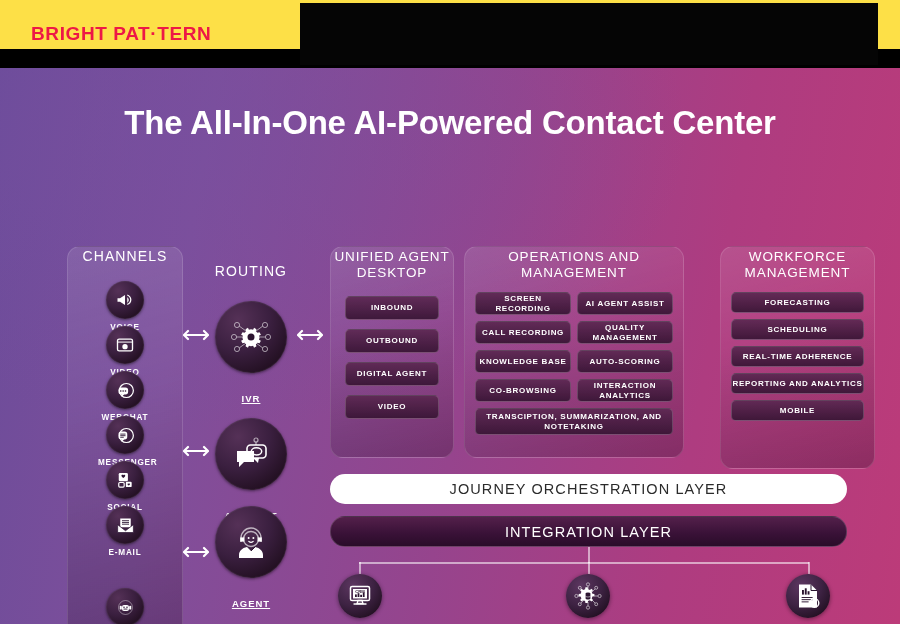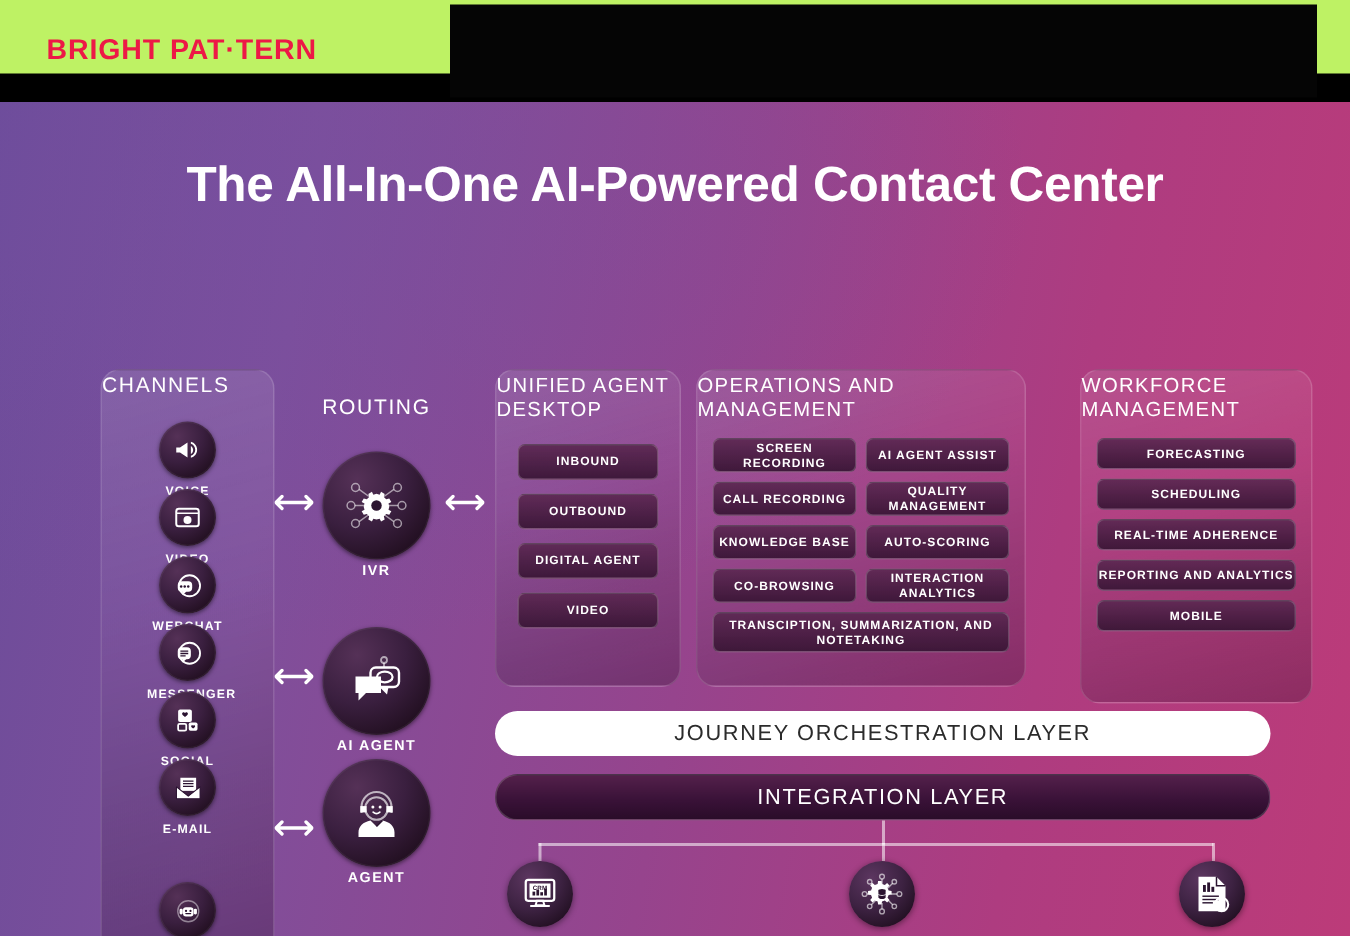--- a/index.html
+++ b/index.html
@@ -7,21 +7,21 @@
   body {
     font-family:"Liberation Sans", sans-serif;
     background:#000;
     overflow:hidden;
   }
   #page { position:relative; width:900px; height:624px; overflow:hidden; }
 
   
   .topbar {
     position:absolute; left:0; top:0; width:900px; height:49px;
-    background:#bef264;
+    background:#fde047;
   }
   .topbar-panel {
     position:absolute; left:300px; top:3px; width:578px; height:62px;
     background:#050505;
   }
   .logo {
     position:absolute; left:31px; top:23px;
     color:#ED1846; font-size:19px; font-weight:bold;
     letter-spacing:0.6px; font-family:"Liberation Sans", sans-serif;
     white-space:nowrap;
@@ -43,21 +43,21 @@
   }
 
   
   .panel {
     position:absolute; border-radius:13px;
     background:
       linear-gradient(165deg, rgba(255,255,255,0.115) 0%, rgba(255,255,255,0.035) 38%, rgba(40,12,40,0.30) 100%);
     border:1px solid rgba(255,255,255,0.13);
   }
   .panel-title {
-    color:#fff; font-size:13.5px; letter-spacing:0.9px;
+    color:#fff; text-align:center; font-size:13.5px; letter-spacing:0.9px;
     line-height:15.5px; padding-top:2px; font-weight:normal;
   }
 
   
   .col-channels { left:67px; top:178px; width:116px; height:396px; }
   .col-channels .panel-title{ font-size:14px; letter-spacing:1.1px;}
 
   .routing-title {
     position:absolute; left:190px; top:195px; width:122px; text-align:center;
     color:#fff; font-size:14px; letter-spacing:1.1px;
@@ -71,21 +71,21 @@
     box-shadow:0 1px 3px rgba(0,0,0,0.5), inset 0 0 0 1px rgba(255,255,255,0.05);
     display:flex; align-items:center; justify-content:center;
   }
   .node .lbl {
     color:#fff; font-size:8.2px; font-weight:bold; letter-spacing:0.8px;
     margin-top:4px; white-space:nowrap;
   }
   .node-lg .circle {
     width:72px; height:72px;
   }
-  .node-lg .lbl { font-size:9.5px; margin-top:2px; letter-spacing:1px; }
+  .node-lg .lbl { font-size:9.5px; margin-top:20px; letter-spacing:1px;text-decoration:underline; }
 
   
   .pill {
     border-radius:5px;
     background:linear-gradient(180deg, rgba(92,40,82,0.92) 0%, rgba(58,22,54,0.95) 100%);
     border:1px solid rgba(255,255,255,0.18);
     color:#fff; font-size:8px; font-weight:bold; letter-spacing:0.7px;
     display:flex; align-items:center; justify-content:center;
     text-align:center; line-height:10px;
   }

